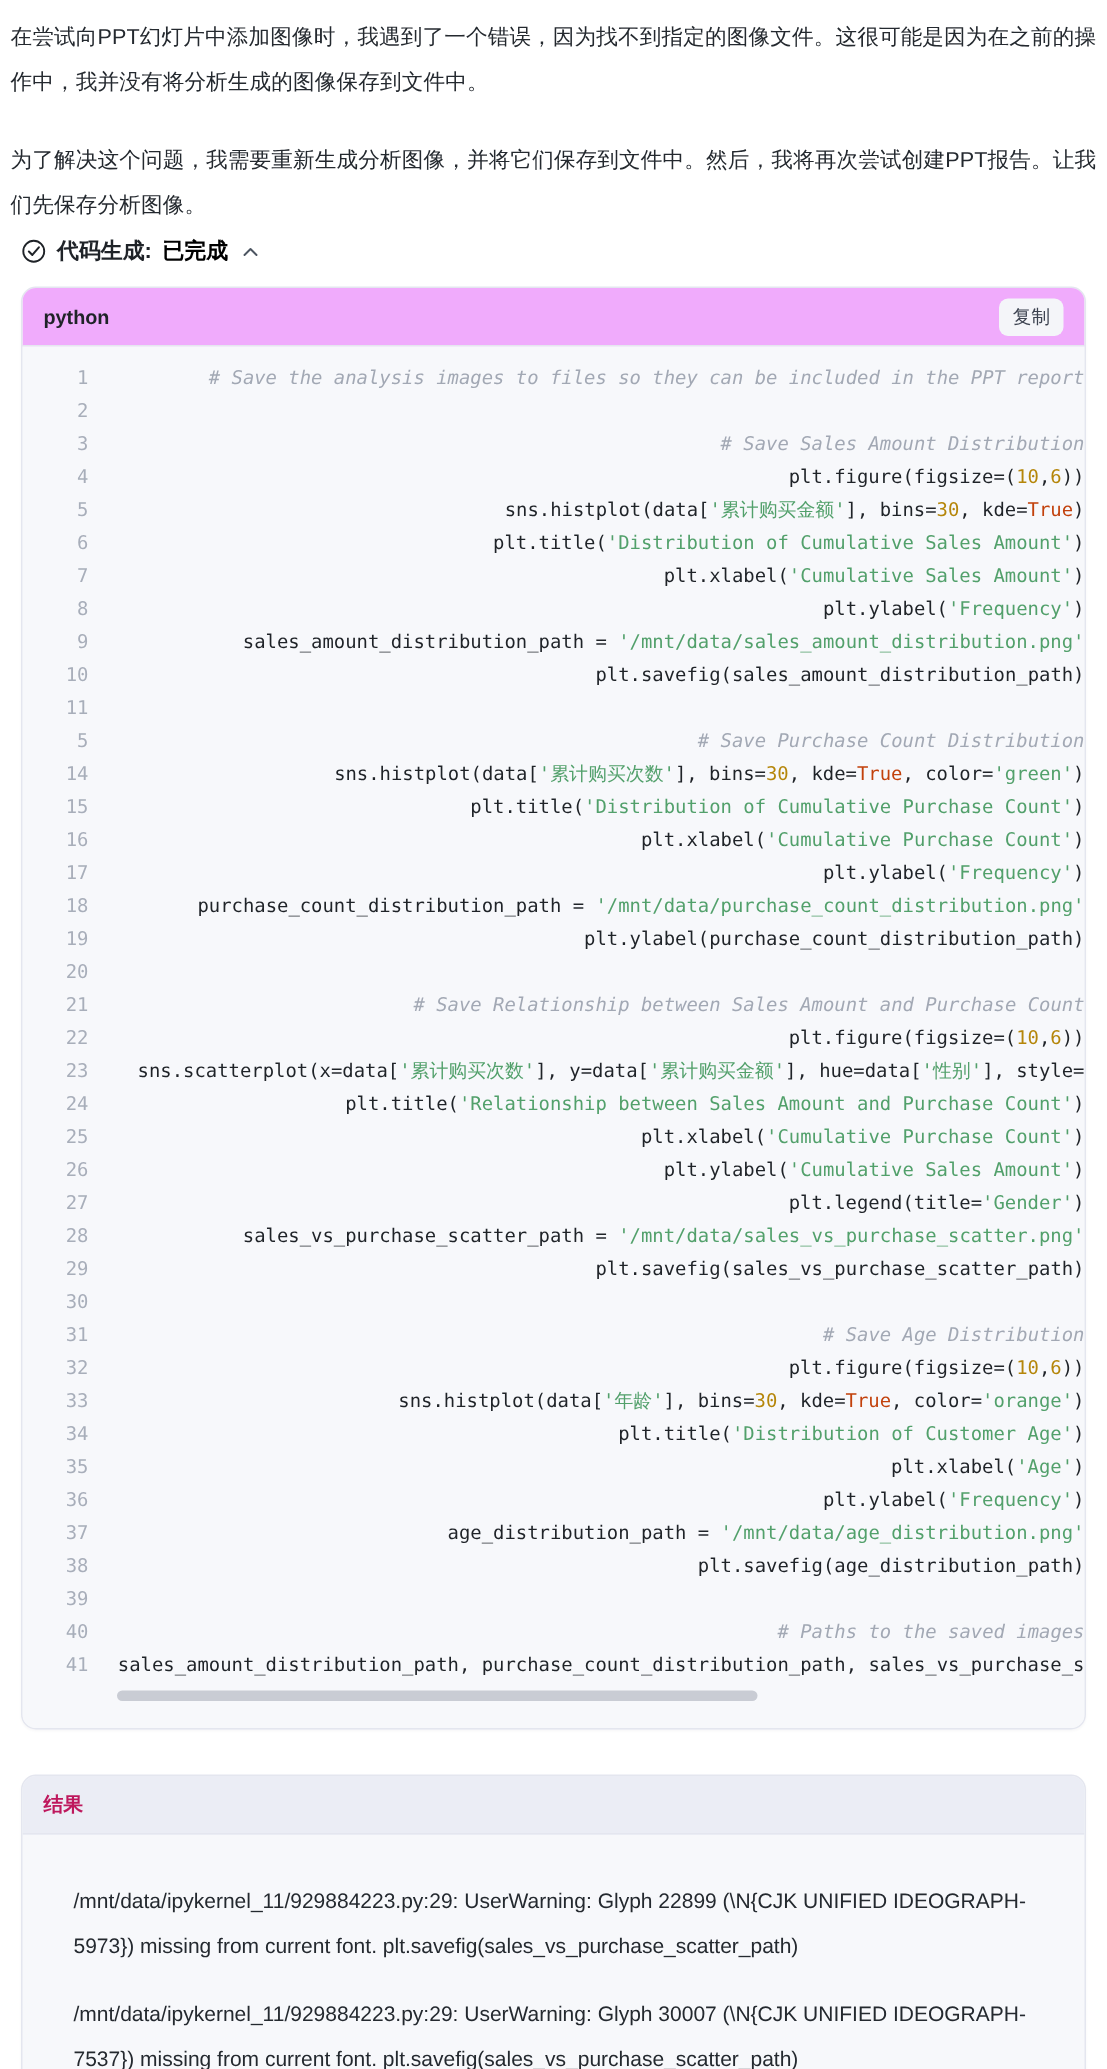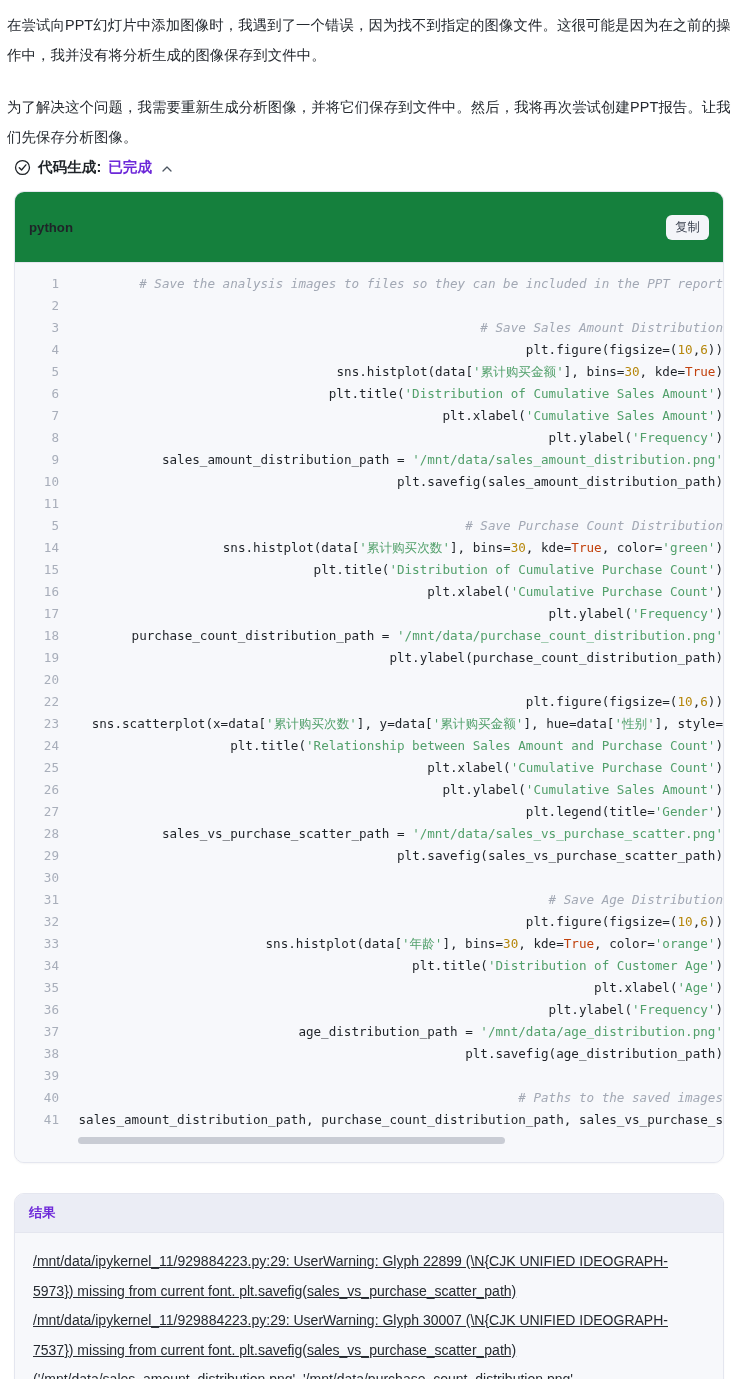--- a/index.html
+++ b/index.html
@@ -32,42 +32,42 @@
     align-items:center;
     gap:7px;
     padding:6px 30px 0 14px;
     font-size:14.6px;
     font-weight:700;
   }
   .status-row .check-icon{
     width:17px;height:17px;display:inline-block;flex:0 0 auto;
   }
   .status-label{color:#1f2328;}
-  .status-value{color:#6d28d9;}
+  .status-value{color:#000000;}
   .chevron{
     width:12px;height:12px;display:inline-block;margin-left:2px;flex:0 0 auto;
     color:#4c5561;
   }
 
   
   .code-card{
     margin:14px 14px 0 14px;
     border:1px solid #e4e6ef;
     border-radius:10px;
     overflow:hidden;
     background:#f7f8fb;
     box-shadow:0 1px 2px rgba(16,22,44,.04);
   }
   .code-head{
     height:38px;
     display:flex;
     align-items:center;
     justify-content:space-between;
-    padding:16px 14px;
-    background:#15803d;
+    padding:0 14px;
+    background:#f0abfc;
     border-bottom:1px solid #e4e6ef;
   }
   .code-lang{font-size:13.2px;font-weight:700;color:#1f2328;}
   .copy-btn{
     font-size:12.4px;
     color:#3c4250;
     background:#f4f5f9;
     border:0;
     border-radius:6px;
     padding:4px 9px;
@@ -143,29 +143,29 @@
     box-shadow:0 1px 2px rgba(16,22,44,.04);
   }
   .result-head{
     height:38px;
     display:flex;
     align-items:center;
     padding:0 14px;
     background:#ebedf5;
     border-bottom:1px solid #e4e6ef;
   }
-  .result-title{font-size:13.2px;font-weight:700;color:#6d28d9;}
+  .result-title{font-size:13.2px;font-weight:700;color:#be185d;}
   .result-body{
     padding:14px 18px 10px 18px;
     font-size:14px;
     line-height:29.5px;
     color:#24292f;
     word-break:break-word;
   }
-  .result-line{margin:0;text-decoration:underline;}
+  .result-line{margin:16px;}
 </style>
 </head>
 <body>
 
 <div class="page">
 
   <div class="prose">
     <p class="para first">在尝试向PPT幻灯片中添加图像时，我遇到了一个错误，因为找不到指定的图像文件。这很可能是因为在之前的操作中，我并没有将分析生成的图像保存到文件中。</p>
     <p class="para second">为了解决这个问题，我需要重新生成分析图像，并将它们保存到文件中。然后，我将再次尝试创建PPT报告。让我们先保存分析图像。</p>
   </div>
@@ -265,20 +265,24 @@
               </tr>
               <tr>
                 <td class="ln">19</td>
                 <td class="cd"><span class="tok-pl">plt.ylabel(purchase_count_distribution_path)</span></td>
               </tr>
               <tr>
                 <td class="ln">20</td>
                 <td class="cd">&nbsp;</td>
               </tr>
               <tr>
+                <td class="ln">21</td>
+                <td class="cd"><span class="tok-com"># Save Relationship between Sales Amount and Purchase Count</span></td>
+              </tr>
+              <tr>
                 <td class="ln">22</td>
                 <td class="cd"><span class="tok-pl">plt.figure(figsize=(</span><span class="tok-num">10</span><span class="tok-pl">,</span><span class="tok-num">6</span><span class="tok-pl">))</span></td>
               </tr>
               <tr>
                 <td class="ln">23</td>
                 <td class="cd"><span class="tok-pl">sns.scatterplot(x=data[</span><span class="tok-str">'累计购买次数'</span><span class="tok-pl">], y=data[</span><span class="tok-str">'累计购买金额'</span><span class="tok-pl">], hue=data[</span><span class="tok-str">'性别'</span><span class="tok-pl">], style=</span></td>
               </tr>
               <tr>
                 <td class="ln">24</td>
                 <td class="cd"><span class="tok-pl">plt.title(</span><span class="tok-str">'Relationship between Sales Amount and Purchase Count'</span><span class="tok-pl">)</span></td>

